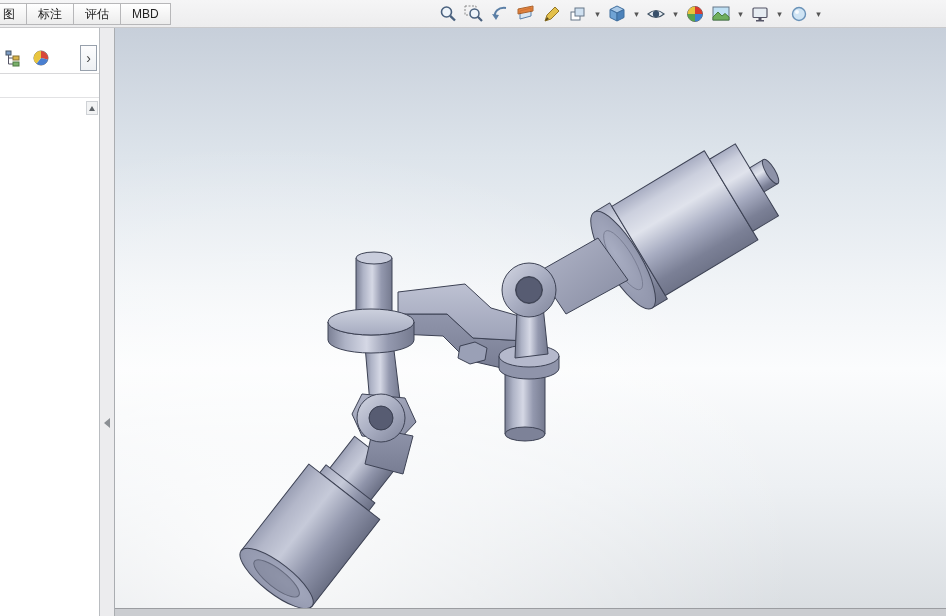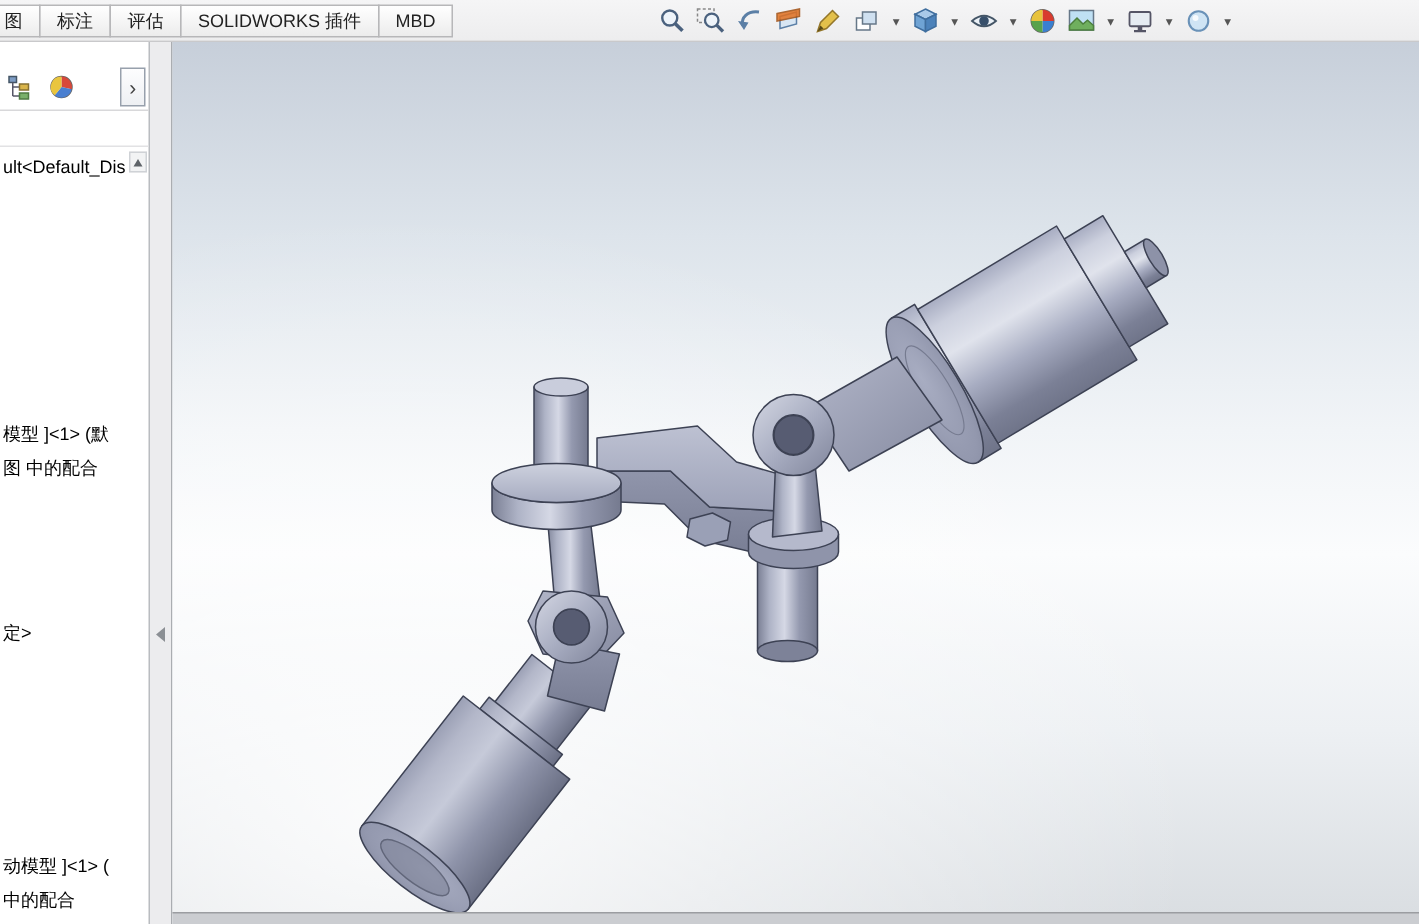--- a/index.html
+++ b/index.html
@@ -51,21 +51,20 @@
 </head>
 <body>
 
 <div class="stage">
 
   <div class="topbar">
     <div class="tabstrip">
       <div class="tab">图</div>
       <div class="tab">标注</div>
       <div class="tab">评估</div>
-      <div class="tab">SOLIDWORKS 插件</div>
       <div class="tab">MBD</div>
     </div>
 
     <div class="view-toolbar">
       <div class="vt-icon">
         <svg width="20" height="20">
             <circle cx="8.5" cy="8" r="5" fill="#eef4fa" stroke="#4a617e" stroke-width="1.6"></circle>
             <line x1="12.2" y1="11.8" x2="17" y2="16.5" stroke="#4a617e" stroke-width="2.4"></line>
           </svg>
       </div>
@@ -166,28 +165,20 @@
         <svg width="19" height="20">
             <circle cx="9" cy="10" r="7" fill="#f4f4f4" stroke="#666"></circle>
             <path d="M9 3 A7 7 0 0 1 15.8 11.5 L9 10 Z" fill="#d8483a"></path>
             <path d="M15.8 11.5 A7 7 0 0 1 4.5 15.5 L9 10 Z" fill="#4a7fd0"></path>
             <path d="M4.5 15.5 A7 7 0 0 1 9 3 L9 10 Z" fill="#e9c53e"></path>
           </svg>
       </div>
       <div class="collapse-btn">›</div>
     </div>
     <div class="panel-row"></div>
-    <div class="tree">
-      <div class="tree-item" style="top:6px">ult&lt;Default_Dis</div>
-      <div class="tree-item" style="top:183px">模型 ]&lt;1&gt; (默</div>
-      <div class="tree-item" style="top:206px">图 中的配合</div>
-      <div class="tree-item" style="top:316px">定&gt;</div>
-      <div class="tree-item" style="top:471px">动模型 ]&lt;1&gt; (</div>
-      <div class="tree-item" style="top:494px">中的配合</div>
-    </div>
     <div class="tree-up">
         <div class="tri-up"></div>
       </div>
   </div>
 
   <div class="splitter">
     <div class="split-handle"></div>
   </div>
 
   <div class="viewport">

